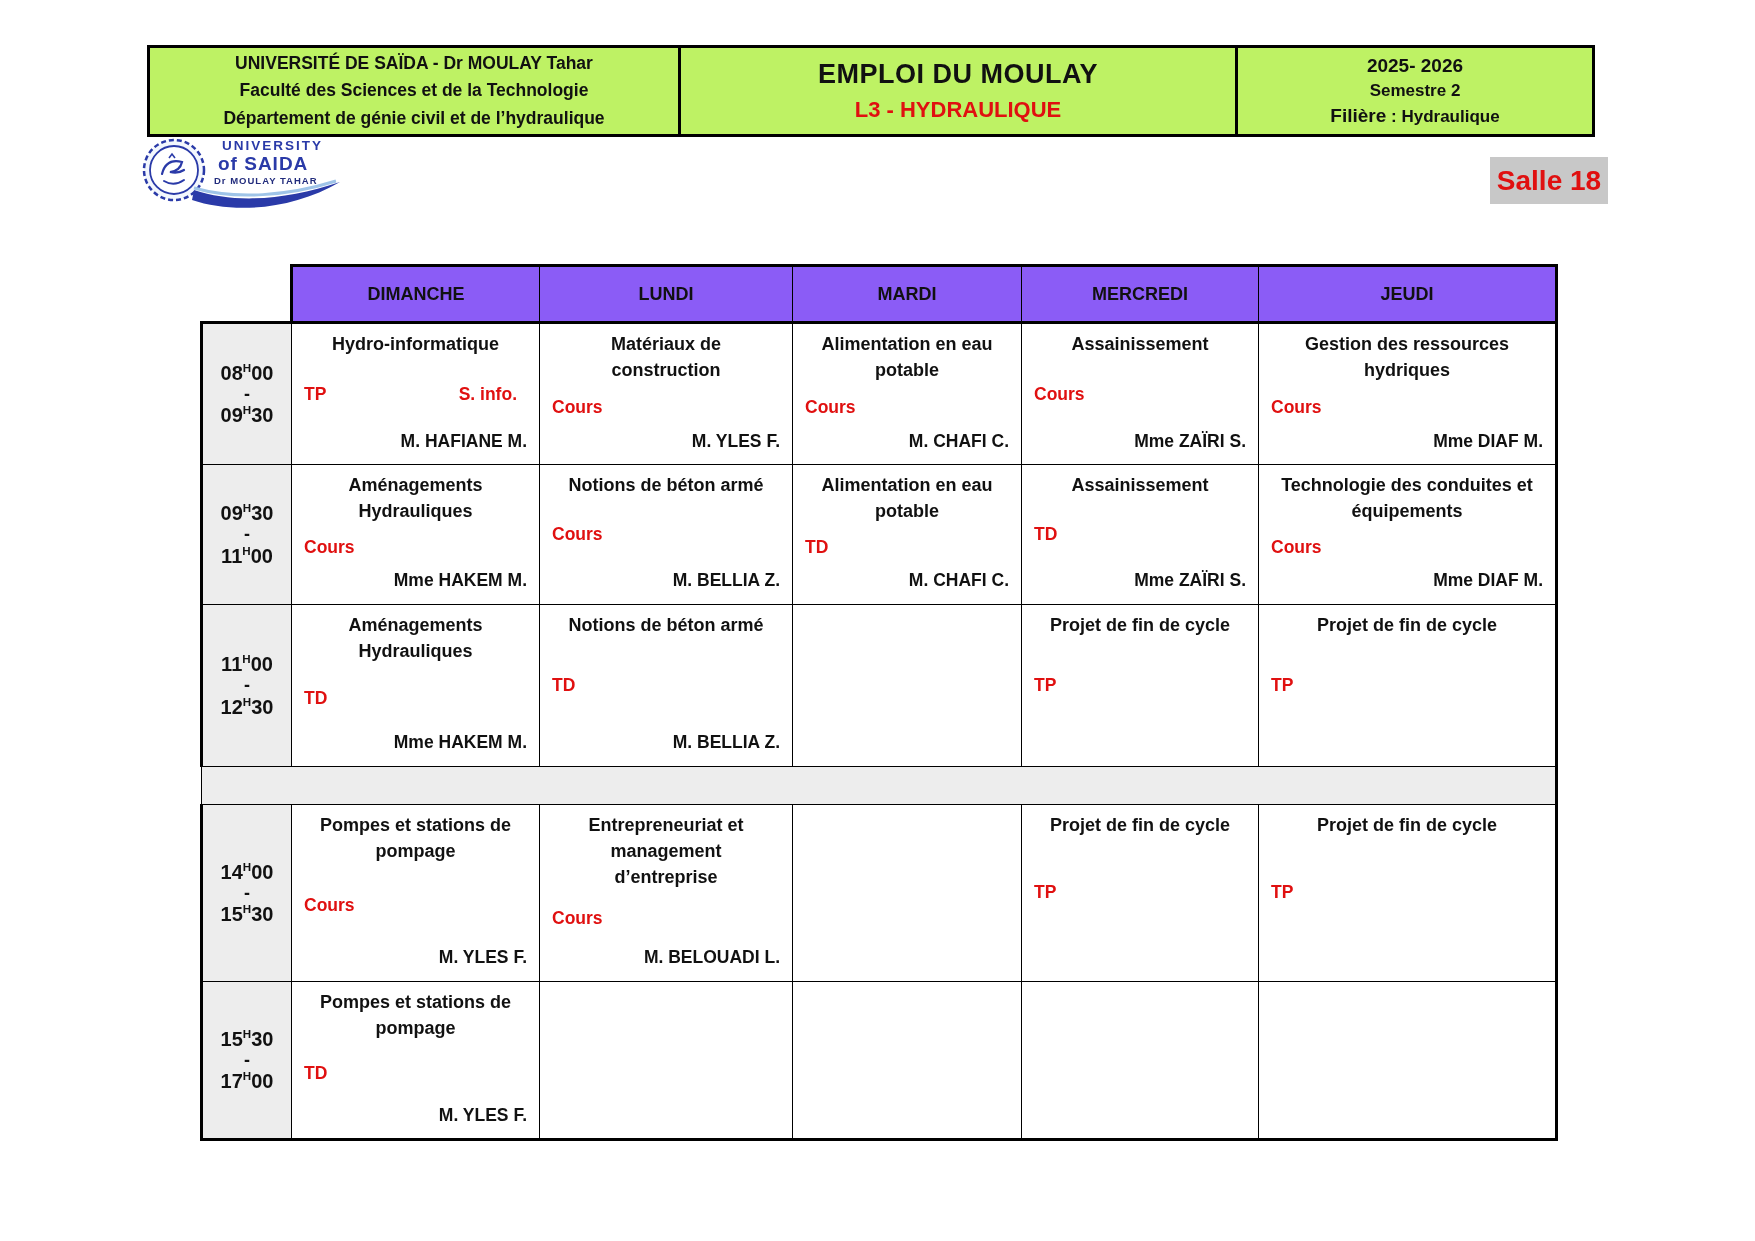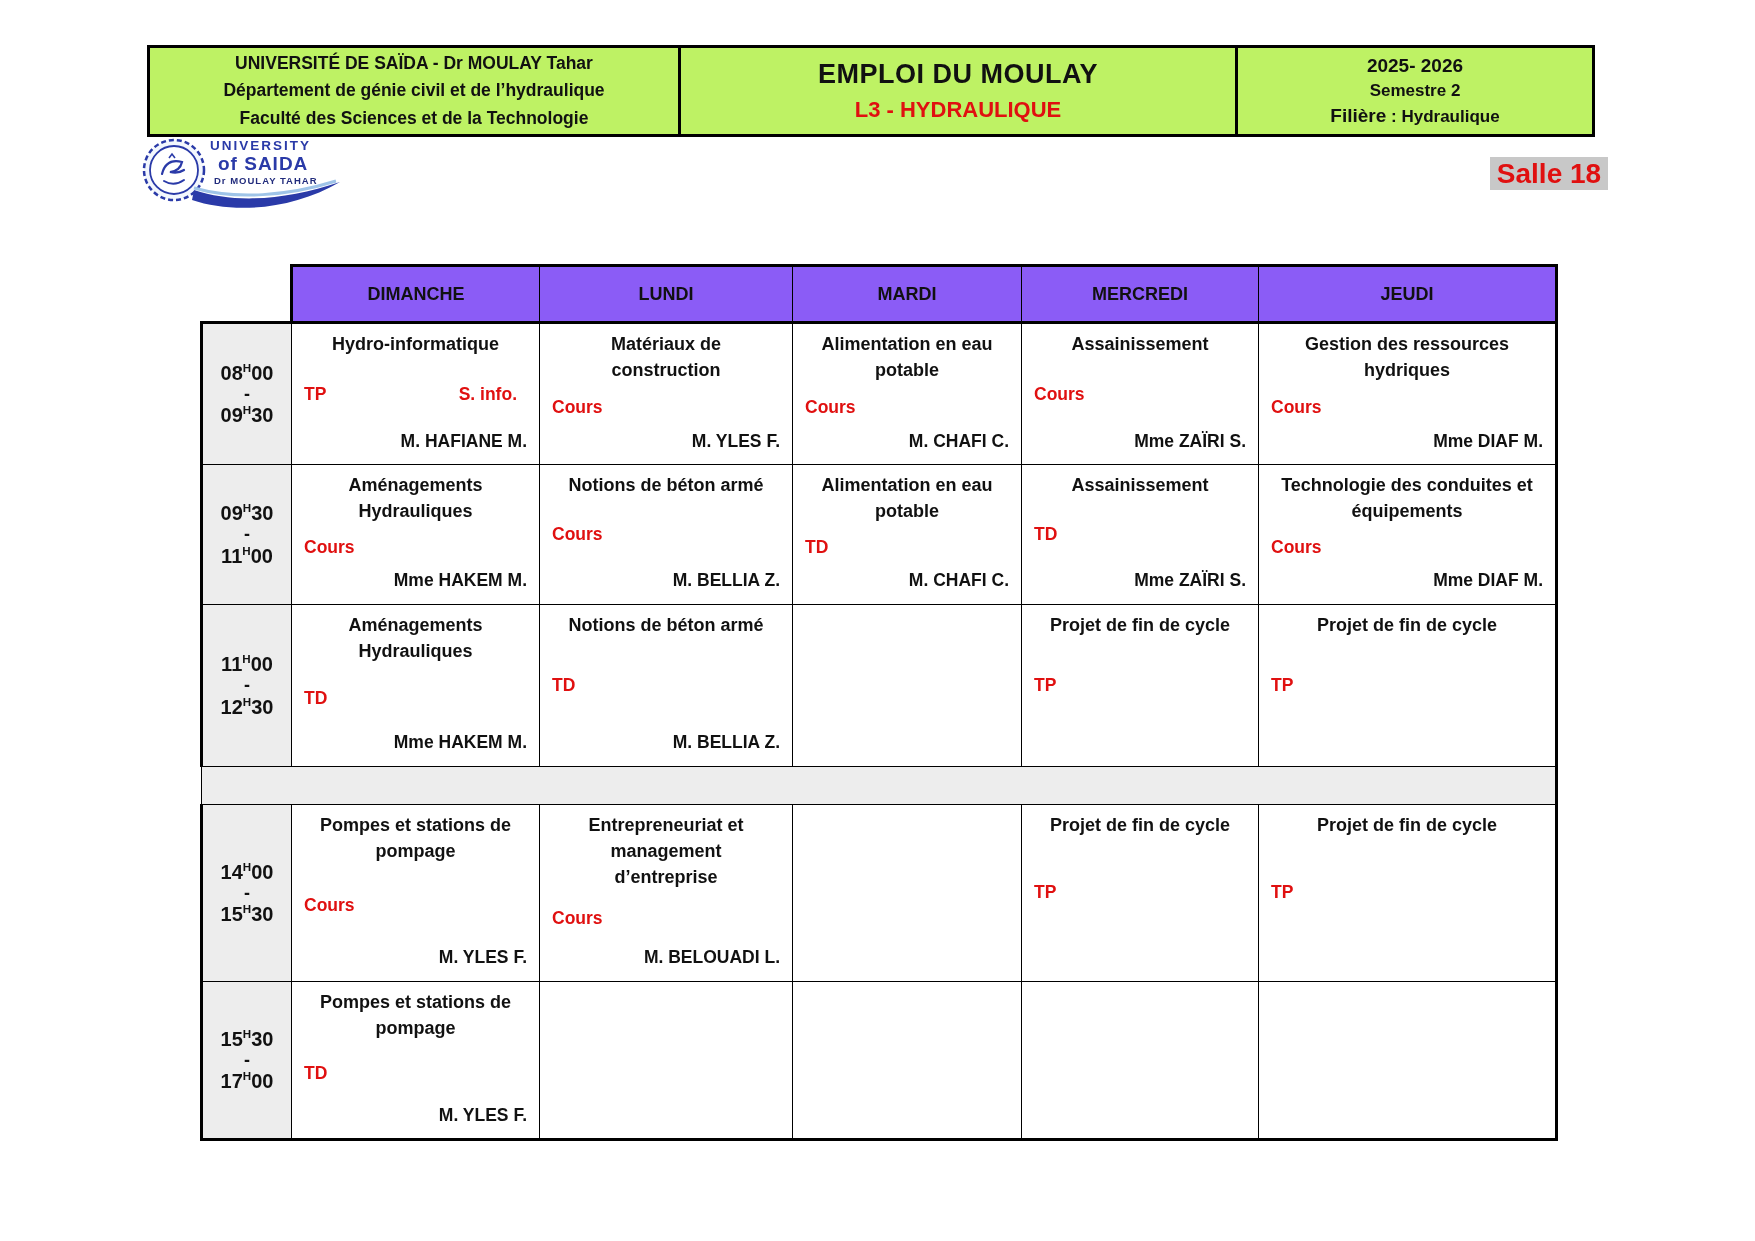--- a/index.html
+++ b/index.html
@@ -19,26 +19,26 @@
   .hl{font-size:17.5px;line-height:1.55;}
   .htitle{font-size:27px;letter-spacing:.5px;}
   .hsub{font-size:22px;color:#e01010;margin-top:7px;}
   .hy{font-size:19px;line-height:1.4;}
   .hs{font-size:17px;line-height:1.4;}
   .hf{font-size:17px;line-height:1.4;text-align:center;}
   .hfl{font-size:19px;}
   
   .logo{position:absolute;left:136px;top:134px;width:210px;height:84px;}
   .logo svg{position:absolute;left:0;top:0;}
-  .lg1{position:absolute;left:74px;top:4px;font-size:13.5px;letter-spacing:2px;color:#2a3aa8;}
+  .lg1{position:absolute;left:86px;top:4px;font-size:13.5px;letter-spacing:2px;color:#2a3aa8;}
   .lg2{position:absolute;left:82px;top:19px;font-size:19px;letter-spacing:1px;color:#2a3aa8;}
   .lg3{position:absolute;left:78px;top:41px;font-size:9.5px;letter-spacing:1px;color:#232d7d;}
   
   .salle{
-    position:absolute;left:1490px;top:157px;width:118px;height:33px;
+    position:absolute;left:1490px;top:157px;width:118px;height:47px;
     background:#c8c8c8;color:#e01010;font-size:28px;
     display:flex;align-items:center;justify-content:center;
   }
   
   table.tt{
     position:absolute;left:200px;top:264px;border-collapse:collapse;table-layout:fixed;
   }
   .tt th,.tt td{border:1.6px solid #000;box-sizing:border-box;padding:0;}
   .tt th{
     background:#8b5cf6;font-size:18px;height:57px;
@@ -68,22 +68,22 @@
   .cm{display:flex;justify-content:space-between;align-items:center;padding:0 22px 0 12px;margin-top:auto;}
   .red{color:#e01010;font-size:17.5px;}
   .cteach{text-align:right;font-size:17.5px;padding:0 12px 6px 0;min-height:24px;margin-top:auto;}
 </style>
 </head>
 <body>
 
 <div class="header-box">
   <div class="hcell">
     <div class="hl">UNIVERSITÉ DE SAÏDA - Dr MOULAY Tahar</div>
+    <div class="hl">Faculté des Sciences et de la Technologie</div>
     <div class="hl">Département de génie civil et de l’hydraulique</div>
-    <div class="hl">Faculté des Sciences et de la Technologie</div>
   </div>
   <div class="hcell center">
     <div class="htitle">EMPLOI DU MOULAY</div>
     <div class="hsub">L3 - HYDRAULIQUE</div>
   </div>
   <div class="hcell">
     <div class="hy">2025- 2026</div>
     <div class="hs">Semestre 2</div>
     <div class="hf"><span class="hfl">Filière</span><span> : Hydraulique</span></div>
   </div>

